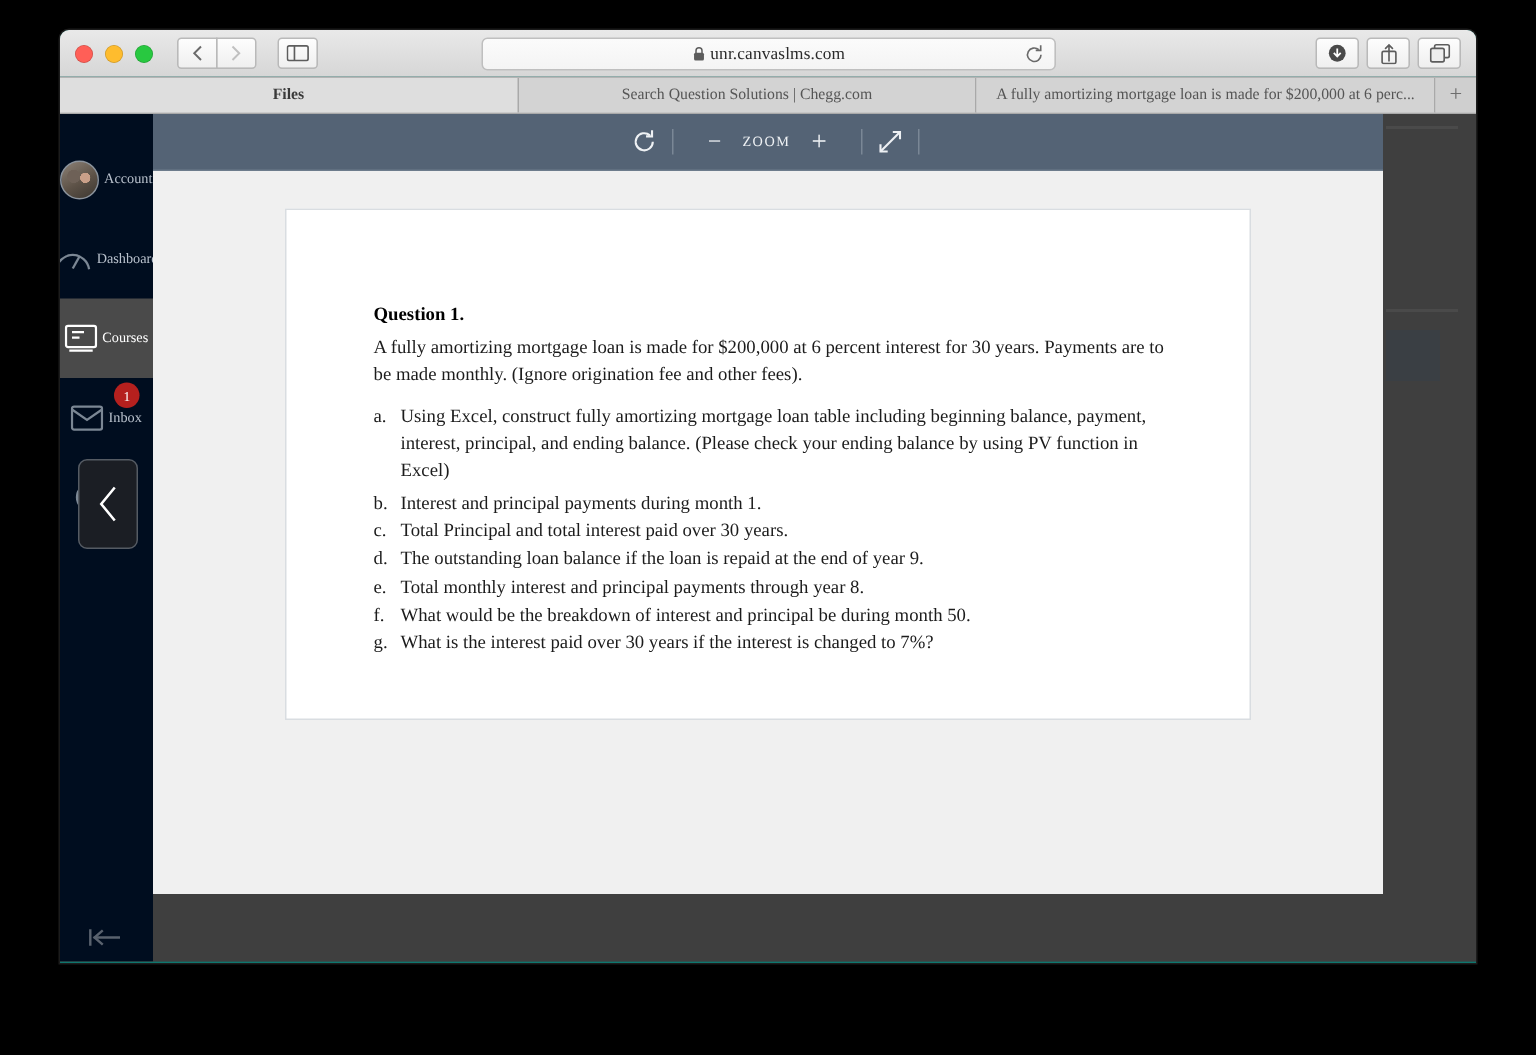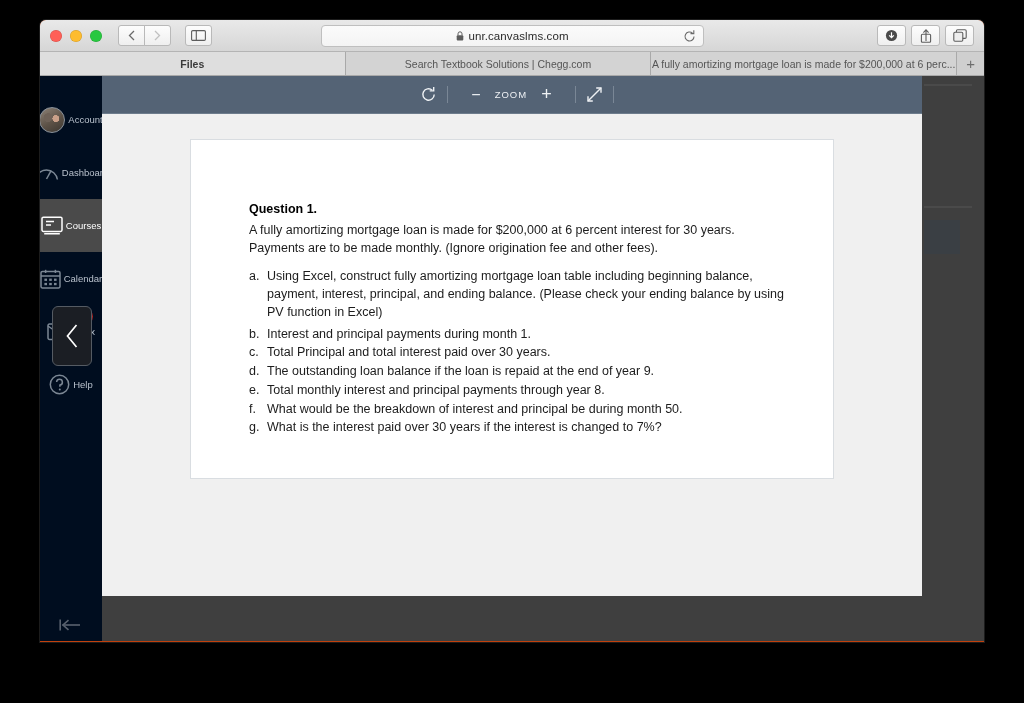--- a/index.html
+++ b/index.html
@@ -12,24 +12,25 @@
     overflow: hidden;
   }
 
   
   #browser-window {
     position: absolute;
     left: 40px;
     top: 20px;
     width: 944px;
     height: 622px;
-    background: #c2410c;
+    background: #0f766e;
     border-radius: 6px 6px 0 0;
     overflow: hidden;
     box-shadow: 0 0 0 1px #1c1c1c;
+    font-family: Liberation Serif, serif;
   }
 
   
   #toolbar {
     position: relative;
     height: 32px;
     background: linear-gradient(#e9e9e9, #d6d6d6);
     border-bottom: 1px solid #b4b4b4;
     display: flex;
     align-items: center;
@@ -378,21 +379,21 @@
         </svg>
       </div>
     </div>
   </div>
 
   <div id="tab-strip">
     <div class="tab active">
       <span>Files</span>
     </div>
     <div class="tab">
-      <span>Search Textbook Solutions | Chegg.com</span>
+      <span>Search Question Solutions | Chegg.com</span>
     </div>
     <div class="tab">
       <span>A fully amortizing mortgage loan is made for $200,000 at 6 perc...</span>
     </div>
     <div id="tab-new">
       <span>+</span>
     </div>
   </div>
 
   <div id="page">
@@ -427,39 +428,20 @@
           <svg width="22" height="19" viewBox="0 0 22 19">
             <rect x="1" y="1.2" width="20" height="14.2" rx="1.4" fill="none" stroke="currentColor" stroke-width="1.5"></rect>
             <line x1="5" y1="5.4" x2="13" y2="5.4" stroke="currentColor" stroke-width="1.5"></line>
             <line x1="5" y1="9" x2="10" y2="9" stroke="currentColor" stroke-width="1.5"></line>
             <line x1="3.2" y1="17.8" x2="18.8" y2="17.8" stroke="currentColor" stroke-width="1.5"></line>
           </svg>
         </div>
         <div class="nav-label">Courses</div>
       </div>
 
-      <div class="nav-item">
-        <div class="nav-icon">
-          <svg width="21" height="20" viewBox="0 0 21 20">
-            <rect x="1" y="2.4" width="19" height="16.6" rx="1.4" fill="none" stroke="currentColor" stroke-width="1.5"></rect>
-            <line x1="1" y1="7" x2="20" y2="7" stroke="currentColor" stroke-width="1.5"></line>
-            <line x1="5.6" y1="0.8" x2="5.6" y2="4" stroke="currentColor" stroke-width="1.5"></line>
-            <line x1="15.4" y1="0.8" x2="15.4" y2="4" stroke="currentColor" stroke-width="1.5"></line>
-            <g fill="currentColor">
-              <rect x="4.4" y="9.6" width="2.6" height="2.3"></rect>
-                <rect x="9.2" y="9.6" width="2.6" height="2.3"></rect>
-                <rect x="14" y="9.6" width="2.6" height="2.3"></rect>
-              <rect x="4.4" y="13.9" width="2.6" height="2.3"></rect>
-                <rect x="9.2" y="13.9" width="2.6" height="2.3"></rect>
-                <rect x="14" y="13.9" width="2.6" height="2.3"></rect>
-            </g>
-          </svg>
-        </div>
-        <div class="nav-label">Calendar</div>
-      </div>
 
       <div class="nav-item">
         <div class="nav-icon">
           <svg width="22" height="18" viewBox="0 0 22 18">
             <rect x="1" y="1" width="20" height="15.4" rx="1.4" fill="none" stroke="currentColor" stroke-width="1.5"></rect>
             <path d="M1 3 L11 10 L21 3" fill="none" stroke="currentColor" stroke-width="1.5"></path>
           </svg>
         </div>
         <div class="nav-label">Inbox</div>
         <div id="inbox-badge">1</div>

